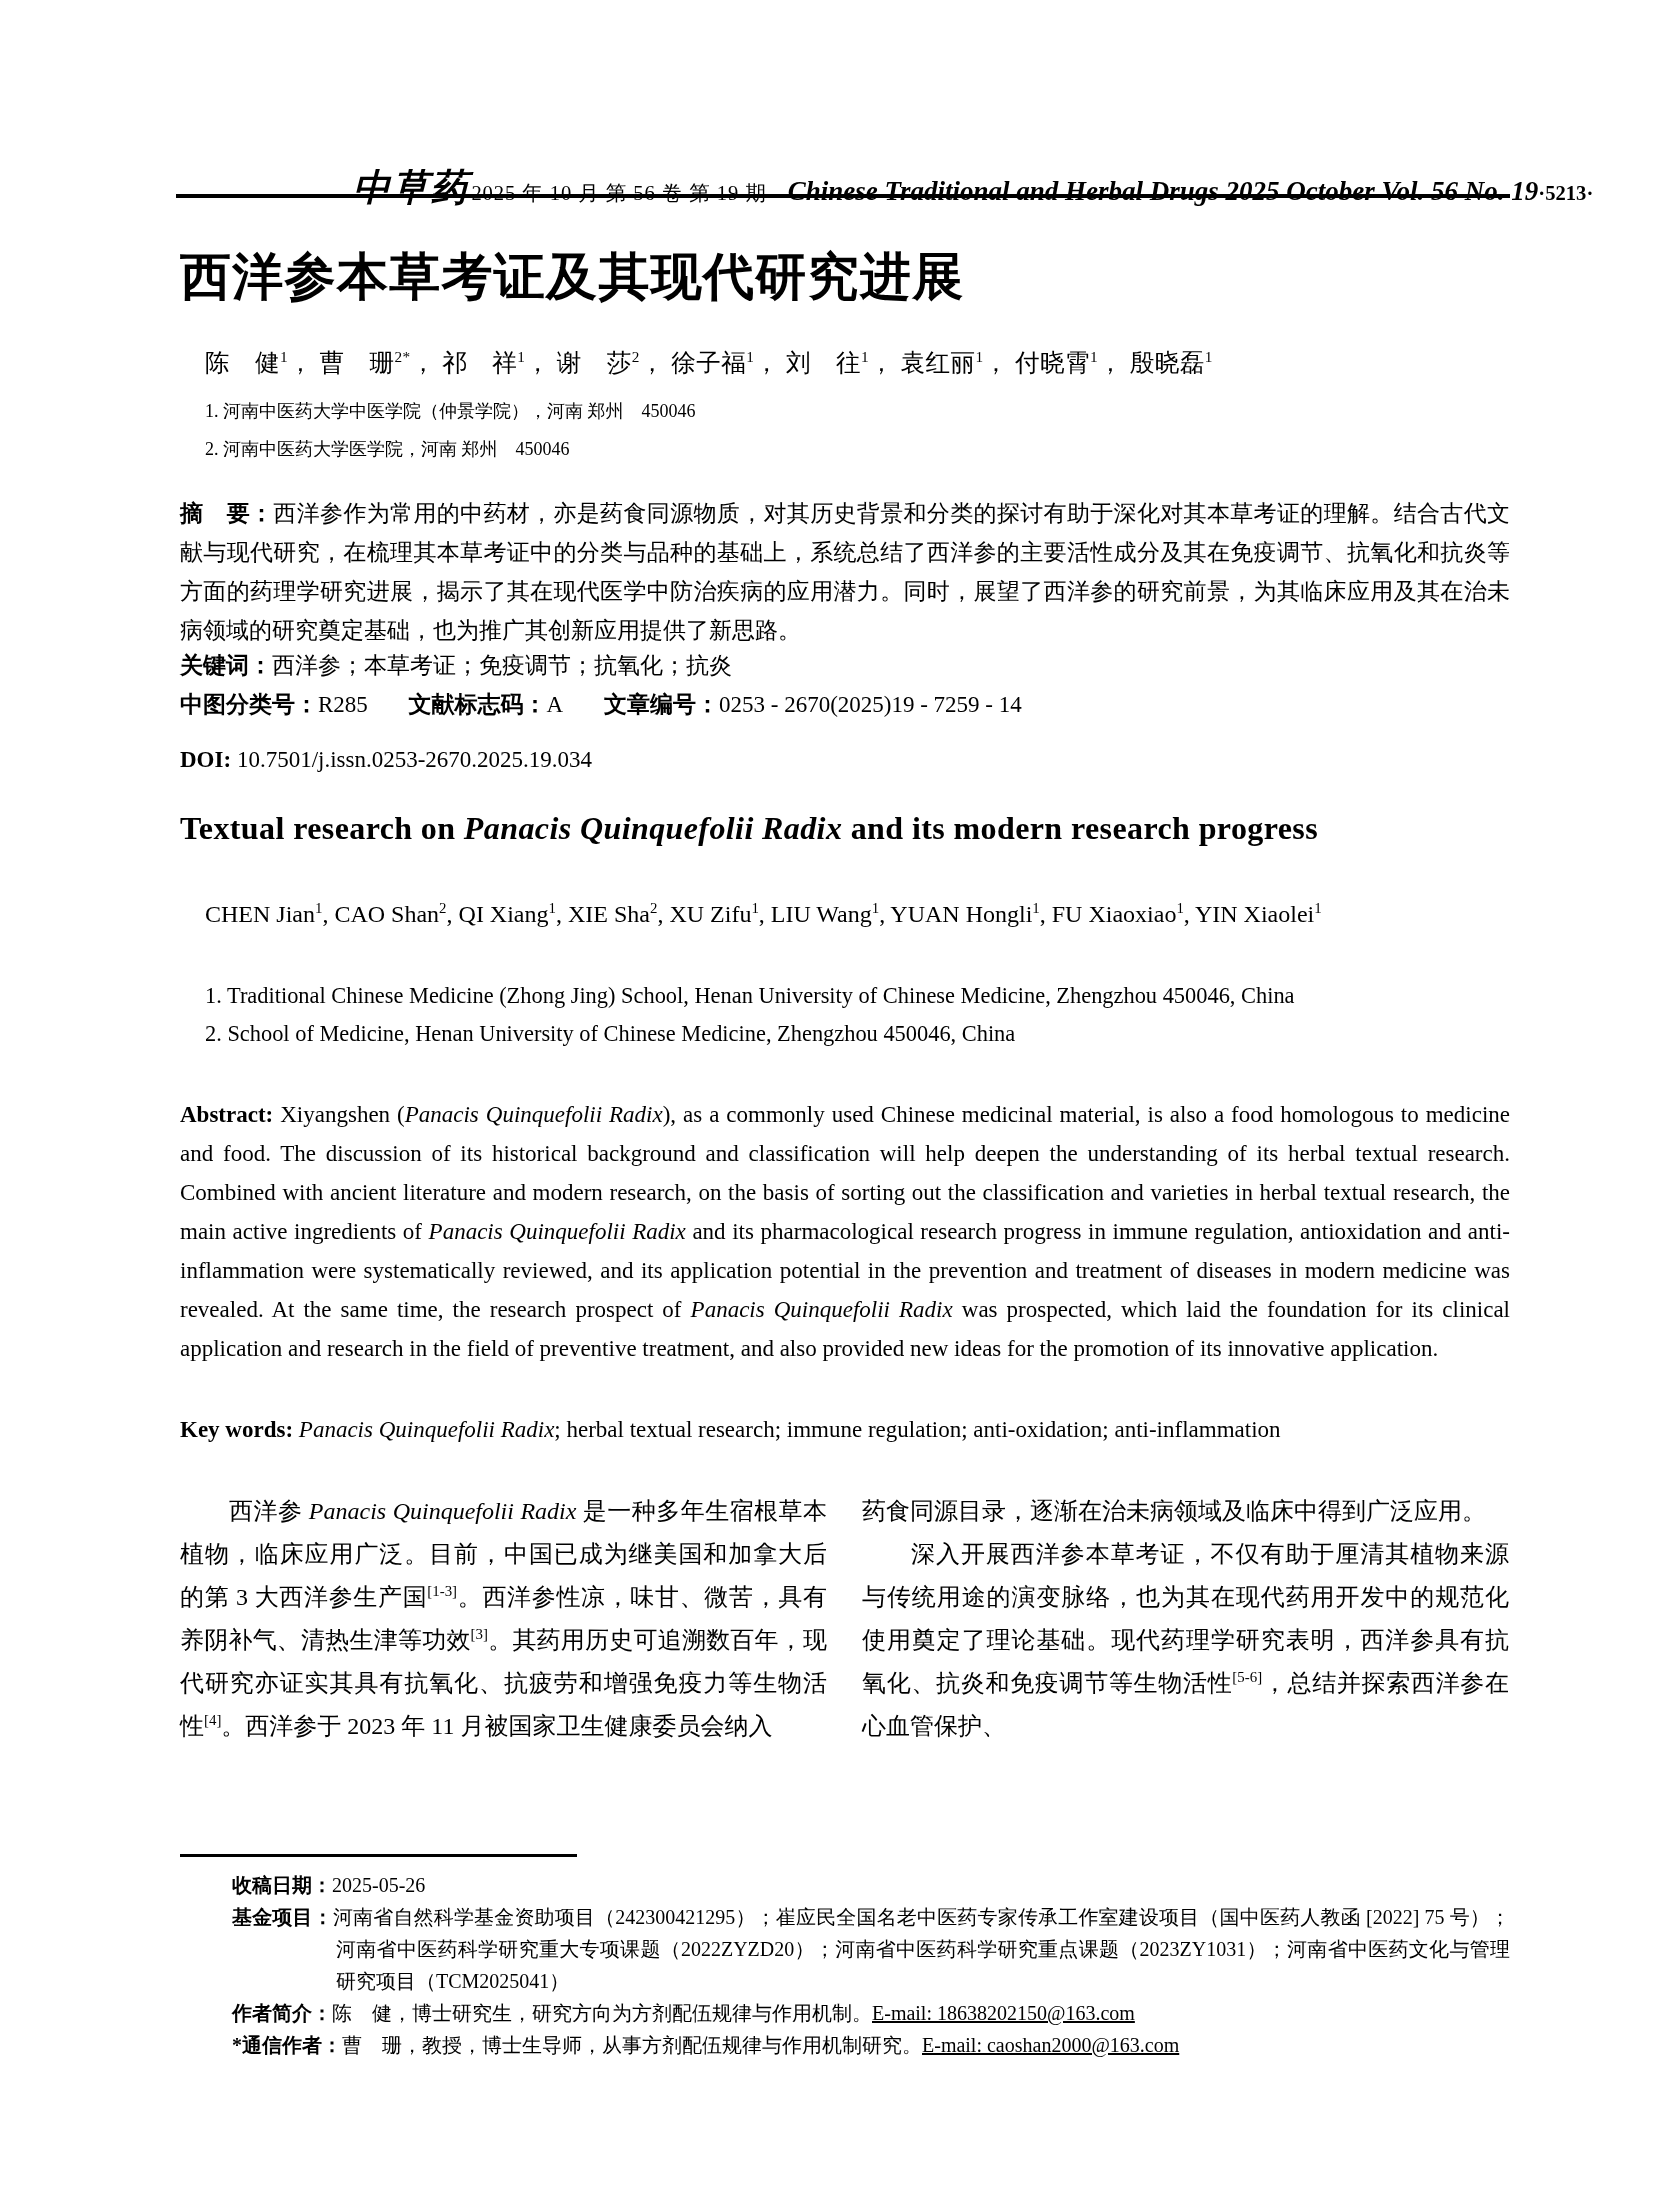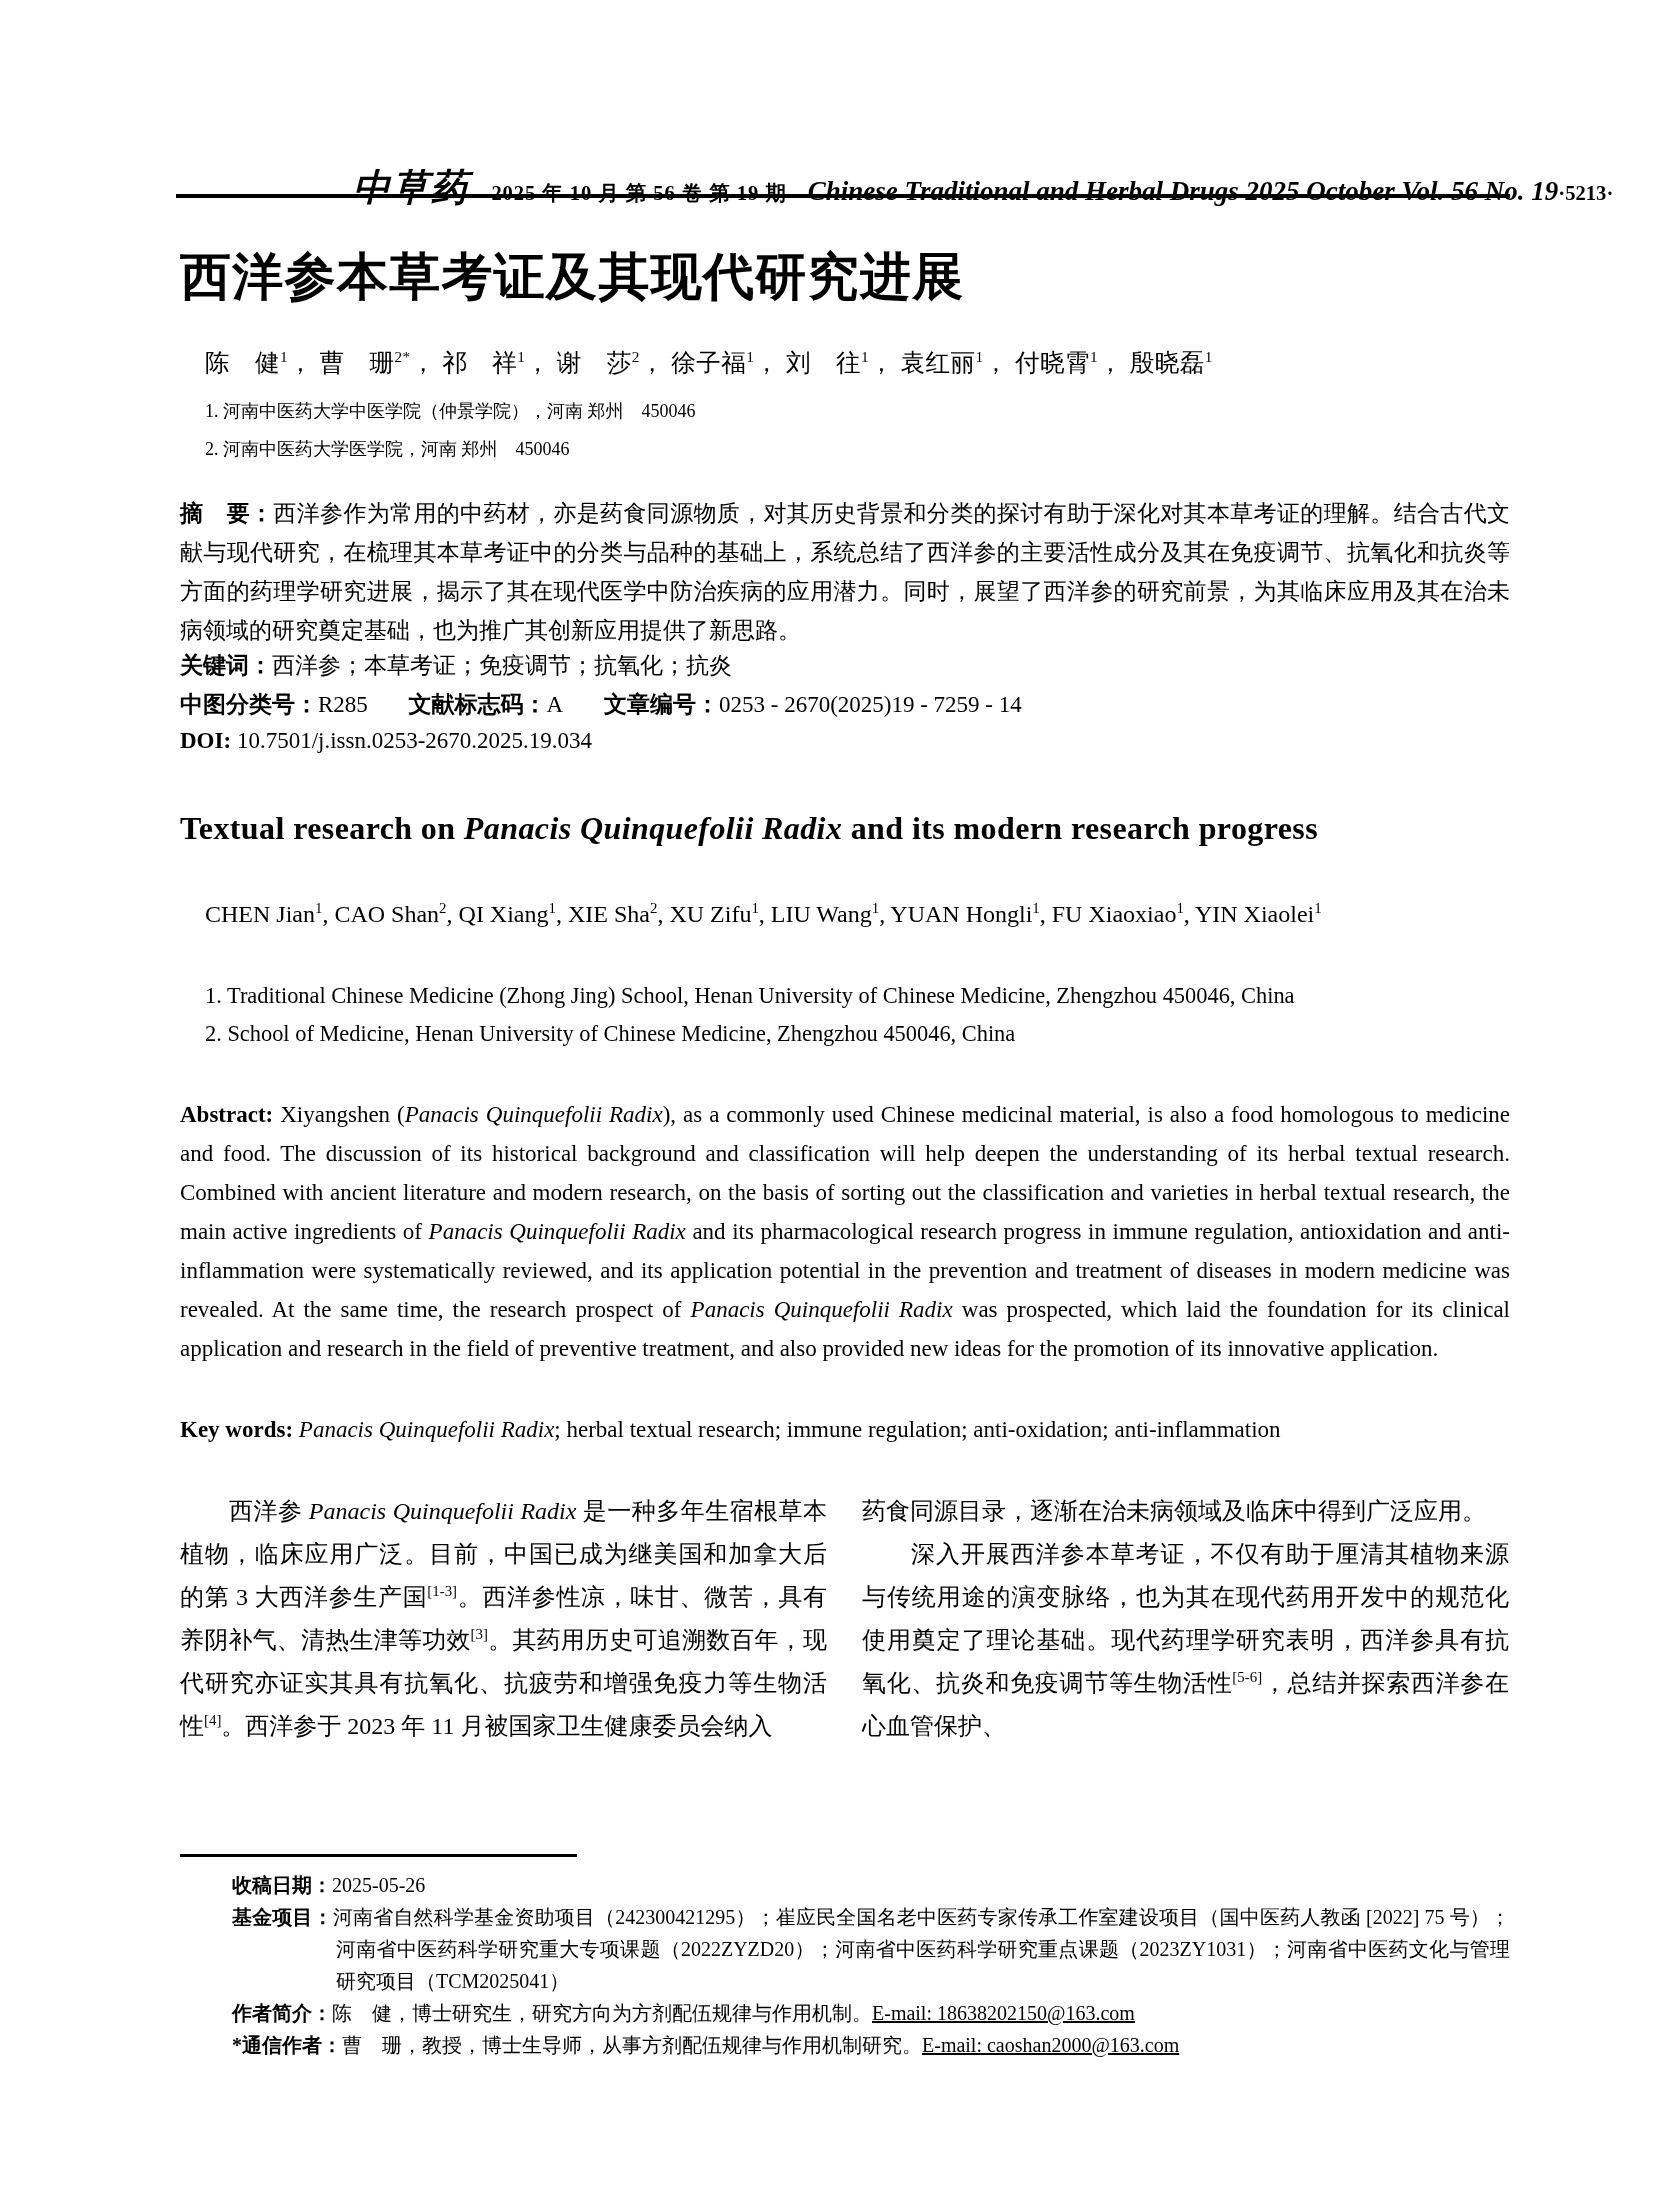--- a/index.html
+++ b/index.html
@@ -7,38 +7,38 @@
     position:relative; width:1672px; height:2253px;
     background:#ffffff; color:#000000;
     font-family:"Liberation Serif","DejaVu Serif",serif;
     overflow:hidden;
   }
   .abs { position:absolute; left:180px; width:1330px; box-sizing:border-box; }
 
   
   .header { top:163px; display:flex; align-items:baseline; white-space:nowrap; }
   .logo { font-size:37px; font-weight:bold; font-style:italic; letter-spacing:1.8px; margin-left:173px; }
-  .issue-cn { font-size:20.6px; font-weight:bold; margin-left:22px; letter-spacing:0.9px; }
+  .issue-cn { font-size:20.6px; font-weight:normal; margin-left:2px; letter-spacing:0.9px; }
   .journal-en { font-size:27px; font-weight:bold; font-style:italic; margin-left:21px; }
   .page-no { font-size:20.6px; font-weight:bold; margin-left:auto; }
   .header-rule { top:194px; left:176px; width:1334px; height:4px; background:#000; }
 
   
   .cn-title { top:243px; font-size:51px; font-weight:bold;
               font-family:"Liberation Sans","DejaVu Sans",sans-serif; letter-spacing:1.3px; }
   .cn-authors { top:346px; padding-left:25px; font-size:24.6px; letter-spacing:0.4px; }
   .cn-affils  { top:392px; padding-left:25px; font-size:18px; line-height:38px; }
   sup { font-size:0.62em; vertical-align:super; line-height:0; }
   .b { font-weight:bold; }
   .i { font-style:italic; }
   .cn-abstract { top:494px; font-size:23px; line-height:39px; text-align:justify; }
   .cn-keywords { top:650px; font-size:23px; }
   .cn-clc { top:689px; font-size:23px; }
   .clc-pair { margin-right:35px; }
-  .cn-doi { top:728px; font-size:23px; }
+  .cn-doi { top:747px; font-size:23px; }
 
   
   .en-title  { top:810px; font-size:32px; font-weight:bold; letter-spacing:0.4px; }
   .en-authors { top:895px; padding-left:25px; font-size:24px; line-height:39px; }
   .en-affils  { top:977px; padding-left:25px; font-size:22.4px; line-height:38px; }
   .en-abstract { top:1095px; font-size:23px; line-height:39px; text-align:justify; }
   .en-keywords { top:1417px; font-size:23px; }
 
   
   .body-cols { top:1490px; display:flex; gap:35px; font-size:24px; line-height:43px; text-align:justify;align-items:center; }

